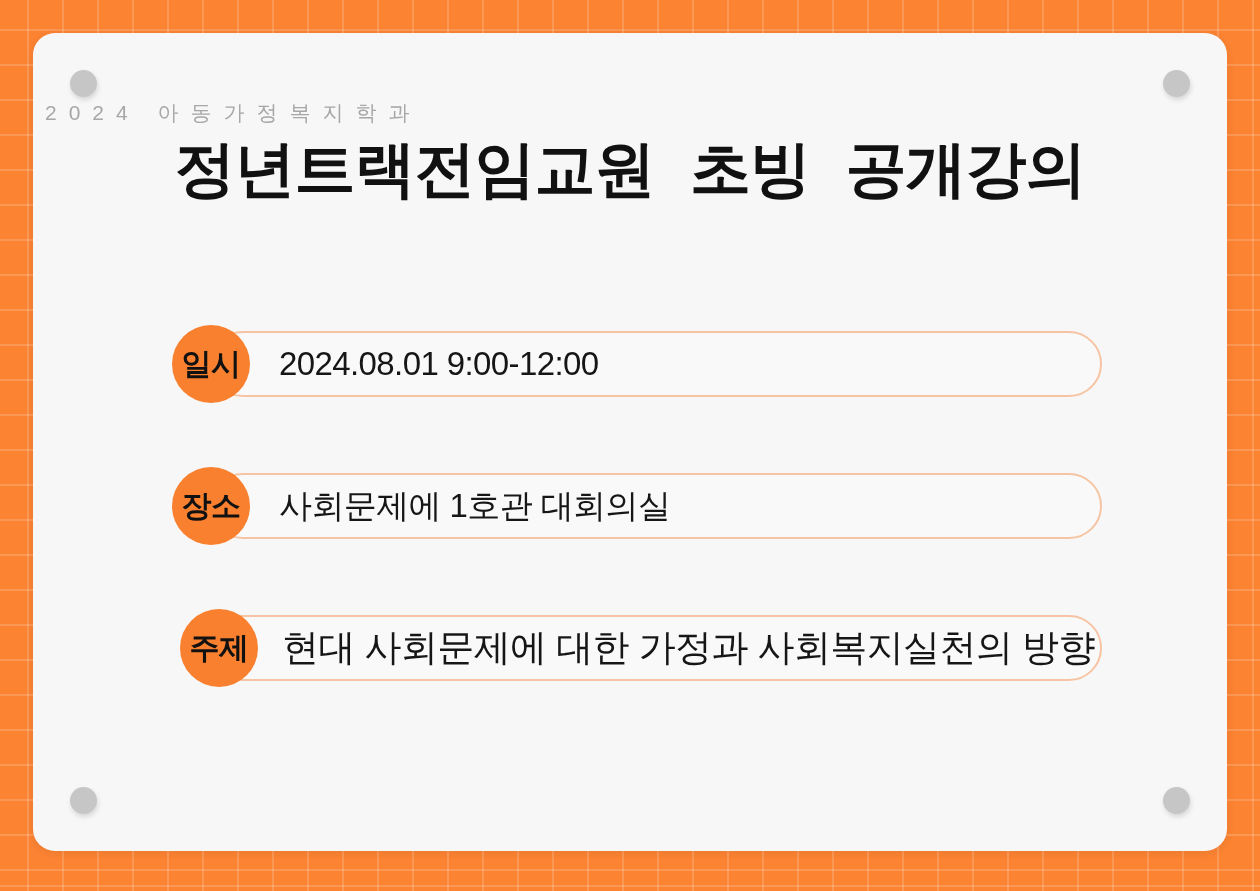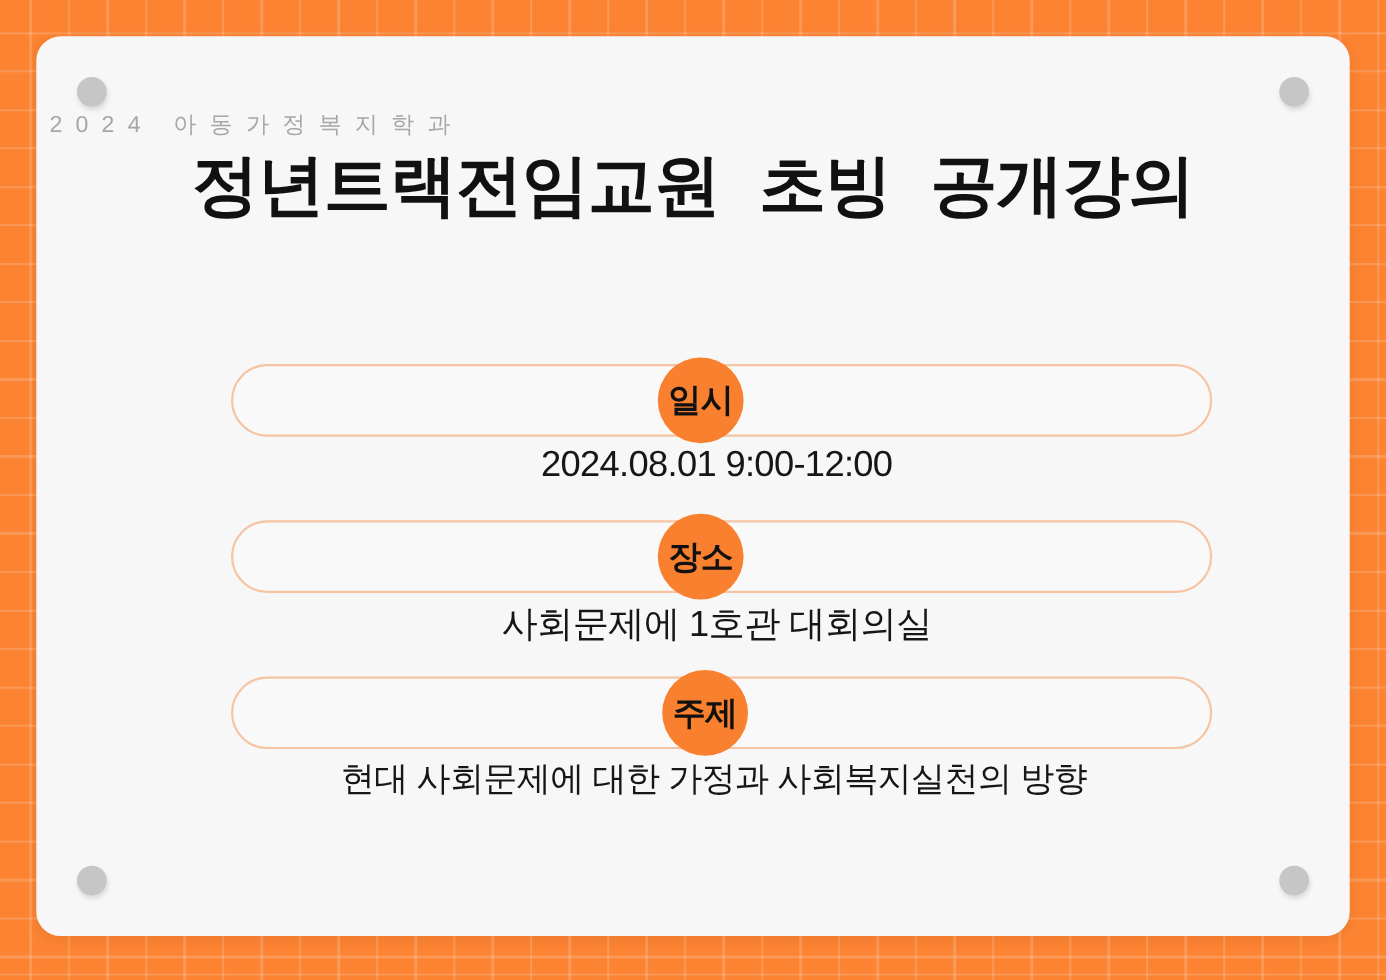--- a/index.html
+++ b/index.html
@@ -99,21 +99,20 @@
     left: 139px;
     width: 930px;
   }
 
   .info-row {
     position: relative;
     height: 78px;
     margin-bottom: 64px;
     display: flex;
     align-items: center;
-    flex-direction: column;
   }
   .info-row:last-child { margin-bottom: 0; }
 
   .info-pill {
     position: absolute;
     left: 38px;
     top: 6px;
     right: 0;
     height: 66px;
     border: 2px solid #f7c4a3;
@@ -142,21 +141,21 @@
   .info-value {
     position: relative;
     z-index: 2;
     margin-left: 29px;
     font-size: 33px;
     font-weight: 500;
     color: #161616;
     letter-spacing: -0.6px;
     white-space: nowrap;
   }
-  .info-row.r3 .info-value { font-size: 31px; margin-left: 24px; }
+  .info-row.r3 .info-value { font-size: 37px; margin-left: 24px; }
 </style>
 </head>
 <body>
 
 <div class="poster-bg"></div>
 
 <div class="card">
 
   <span class="dot tl"></span>
   <span class="dot tr"></span>

